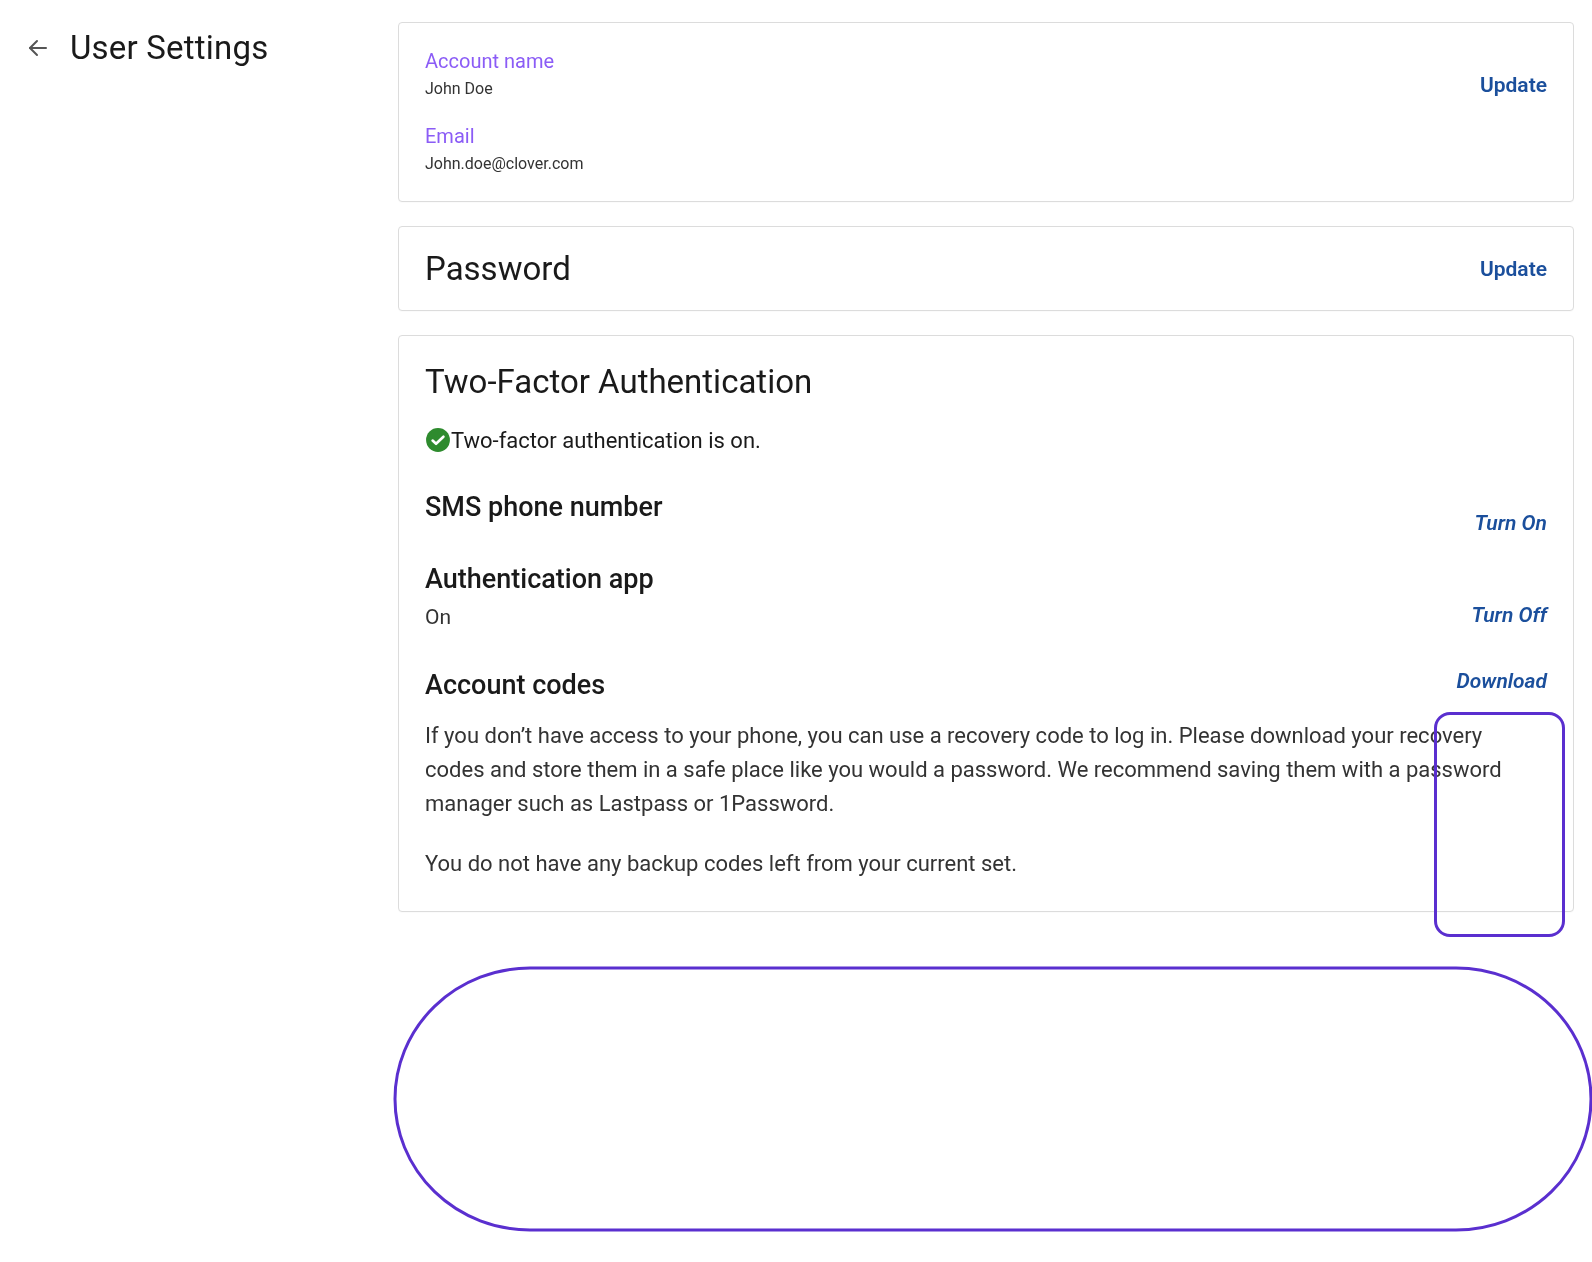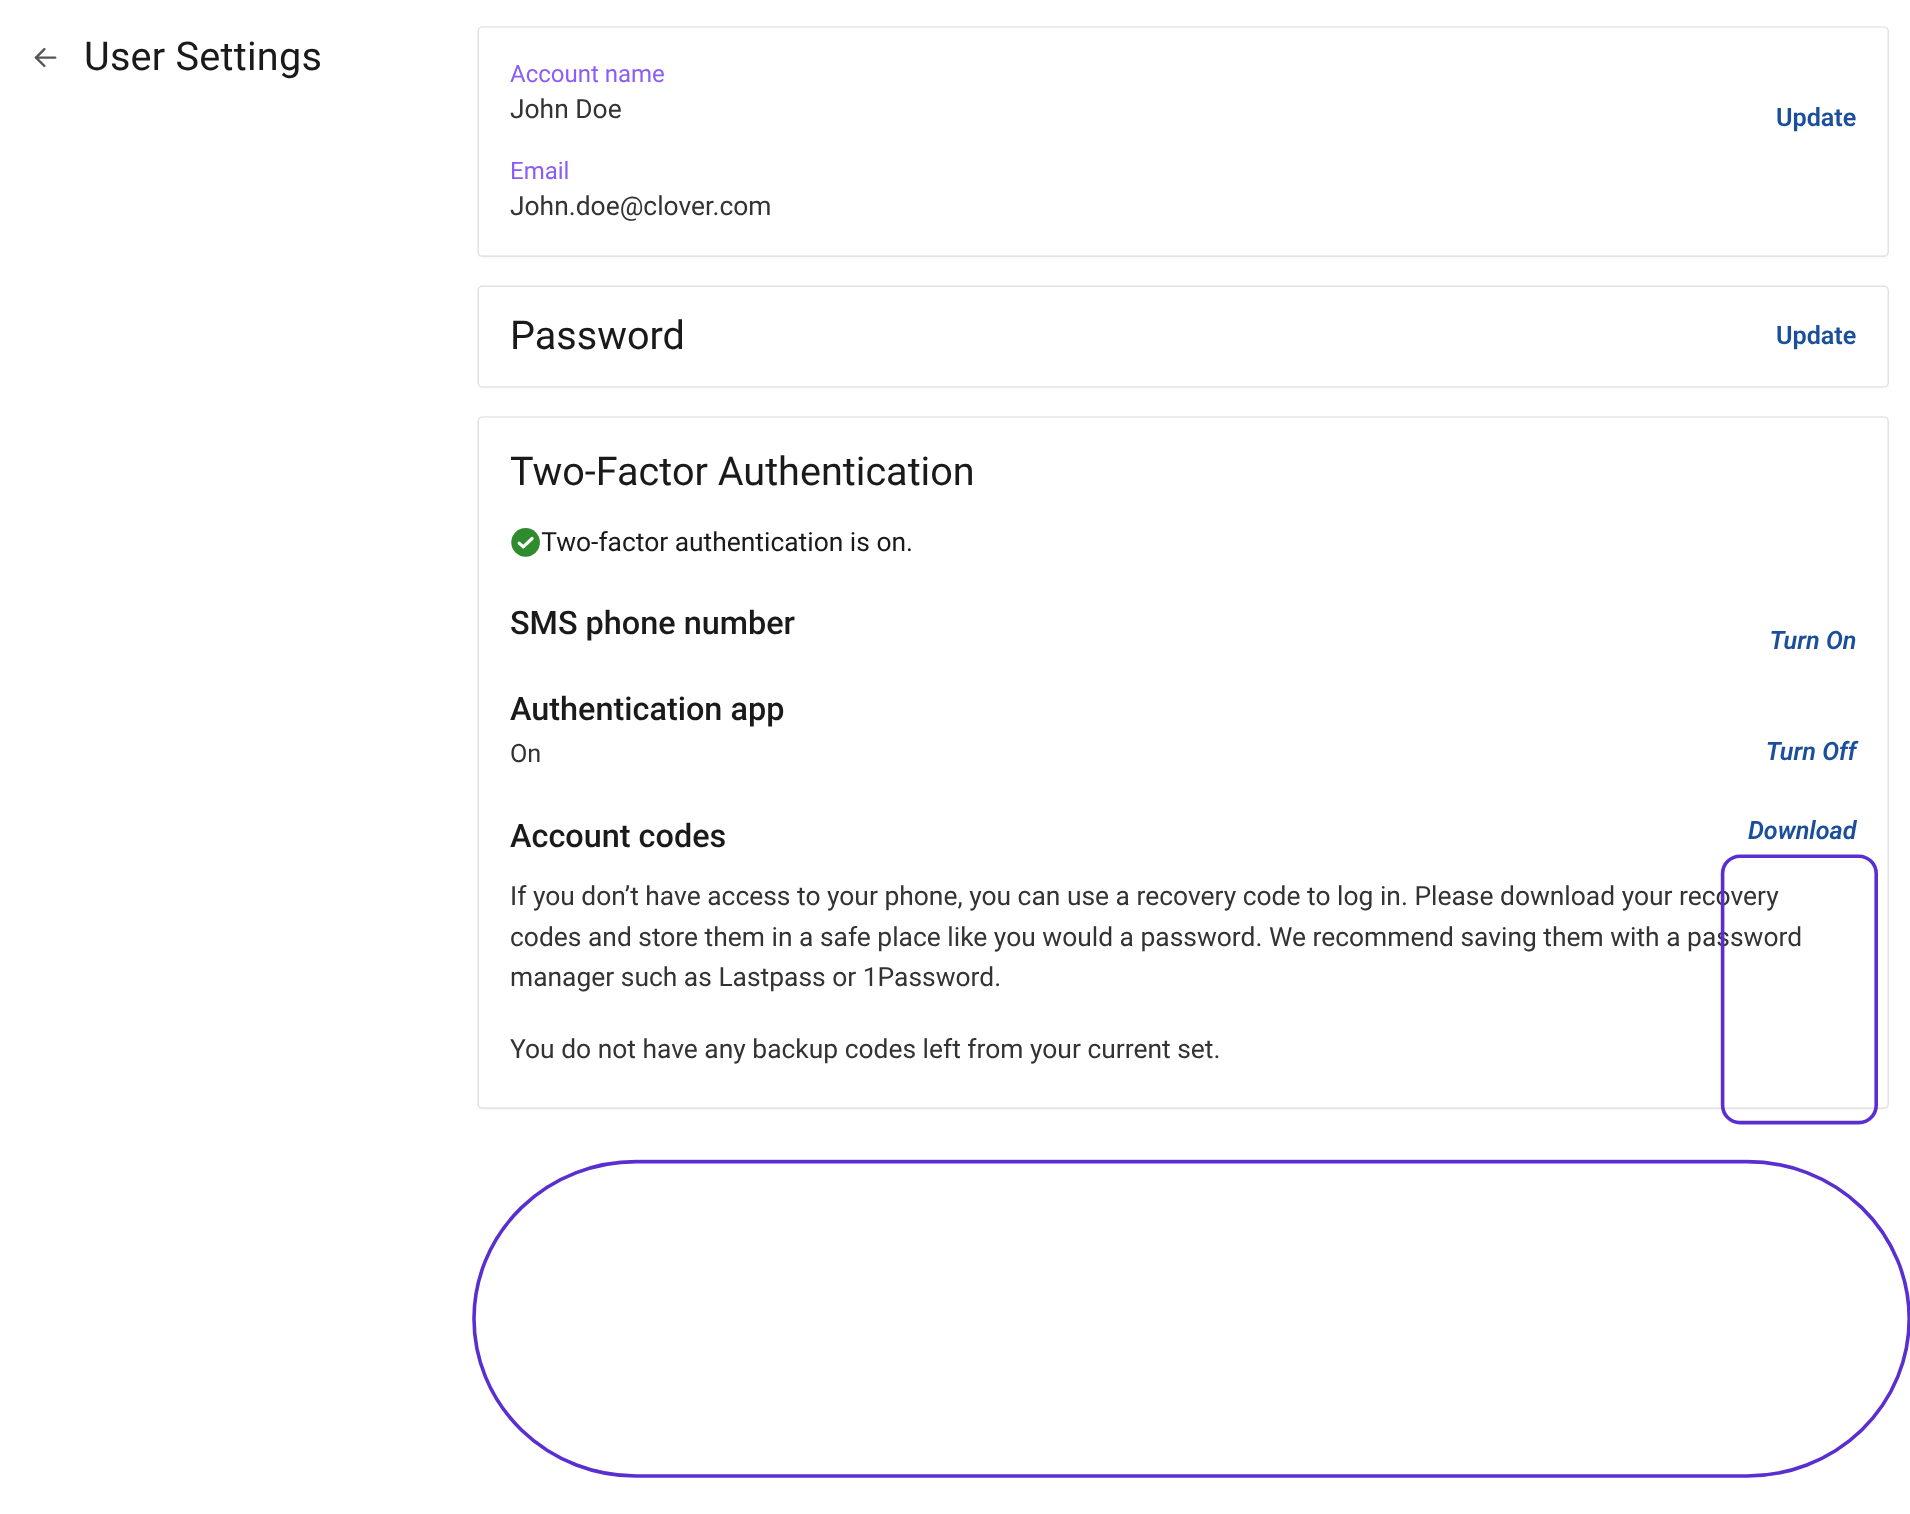--- a/index.html
+++ b/index.html
@@ -51,30 +51,30 @@
     margin-bottom: 26px;
   }
   .card-title.no-mb { margin-bottom: 0; }
   .label {
     font-size: 20px;
     font-weight: 400;
     color:#8b5cf6;
     margin-bottom: 6px;
   }
   .value {
-    font-size: 22px;
+    font-size: 16px;
     font-weight: 400;
     color:#333;
     margin-bottom: 26px;
   }
   .value:last-child { margin-bottom: 0; }
   .action-link {
     position:absolute;
     right: 26px;
-    top: 64px;
+    top: 50px;
     font-size: 21px;
     font-weight: 600;
     color:#1b4f9c;
     cursor:pointer;
     text-align:center;
   }
   .card-password .card-inner { padding: 22px 26px; display:flex; align-items:center; justify-content:space-between; }
   .card-password .action-link { position:static; }
   
   .status-row { display:flex; align-items:center; margin-bottom: 38px; }

